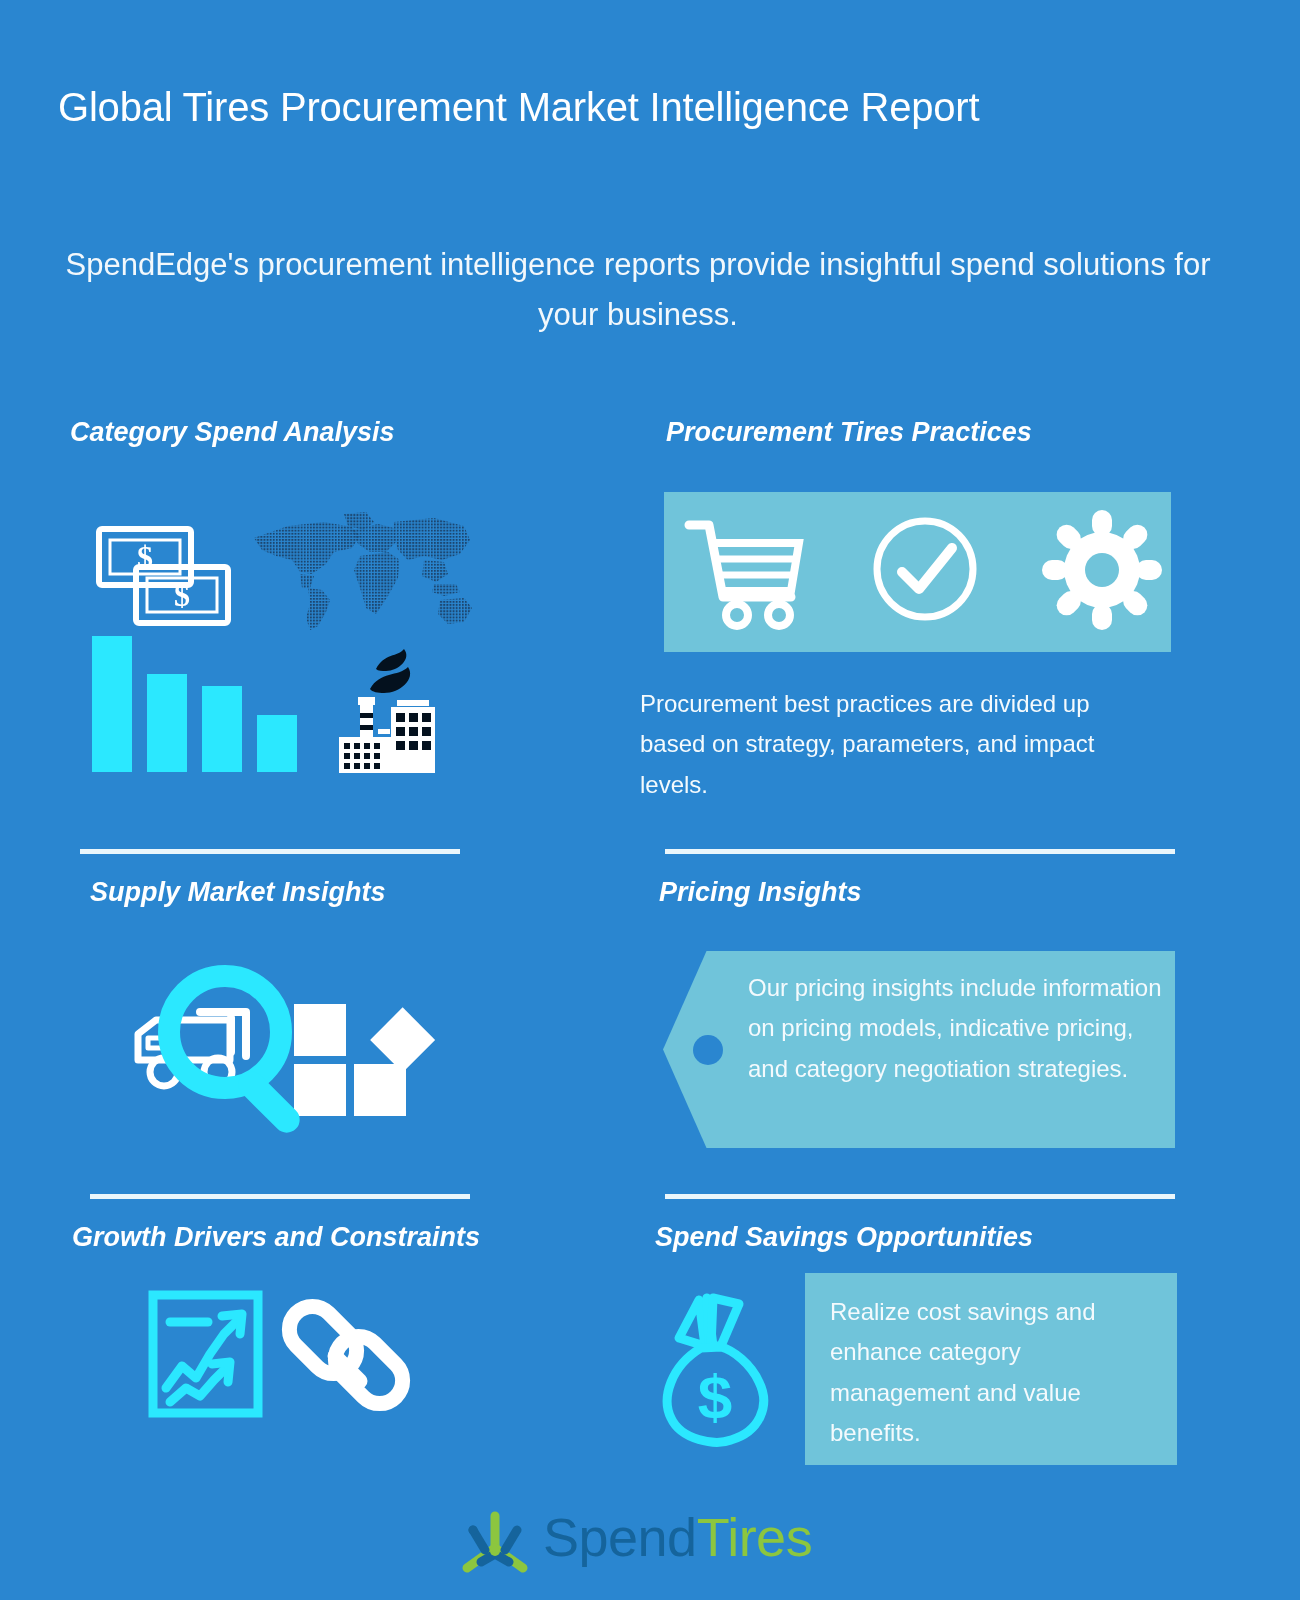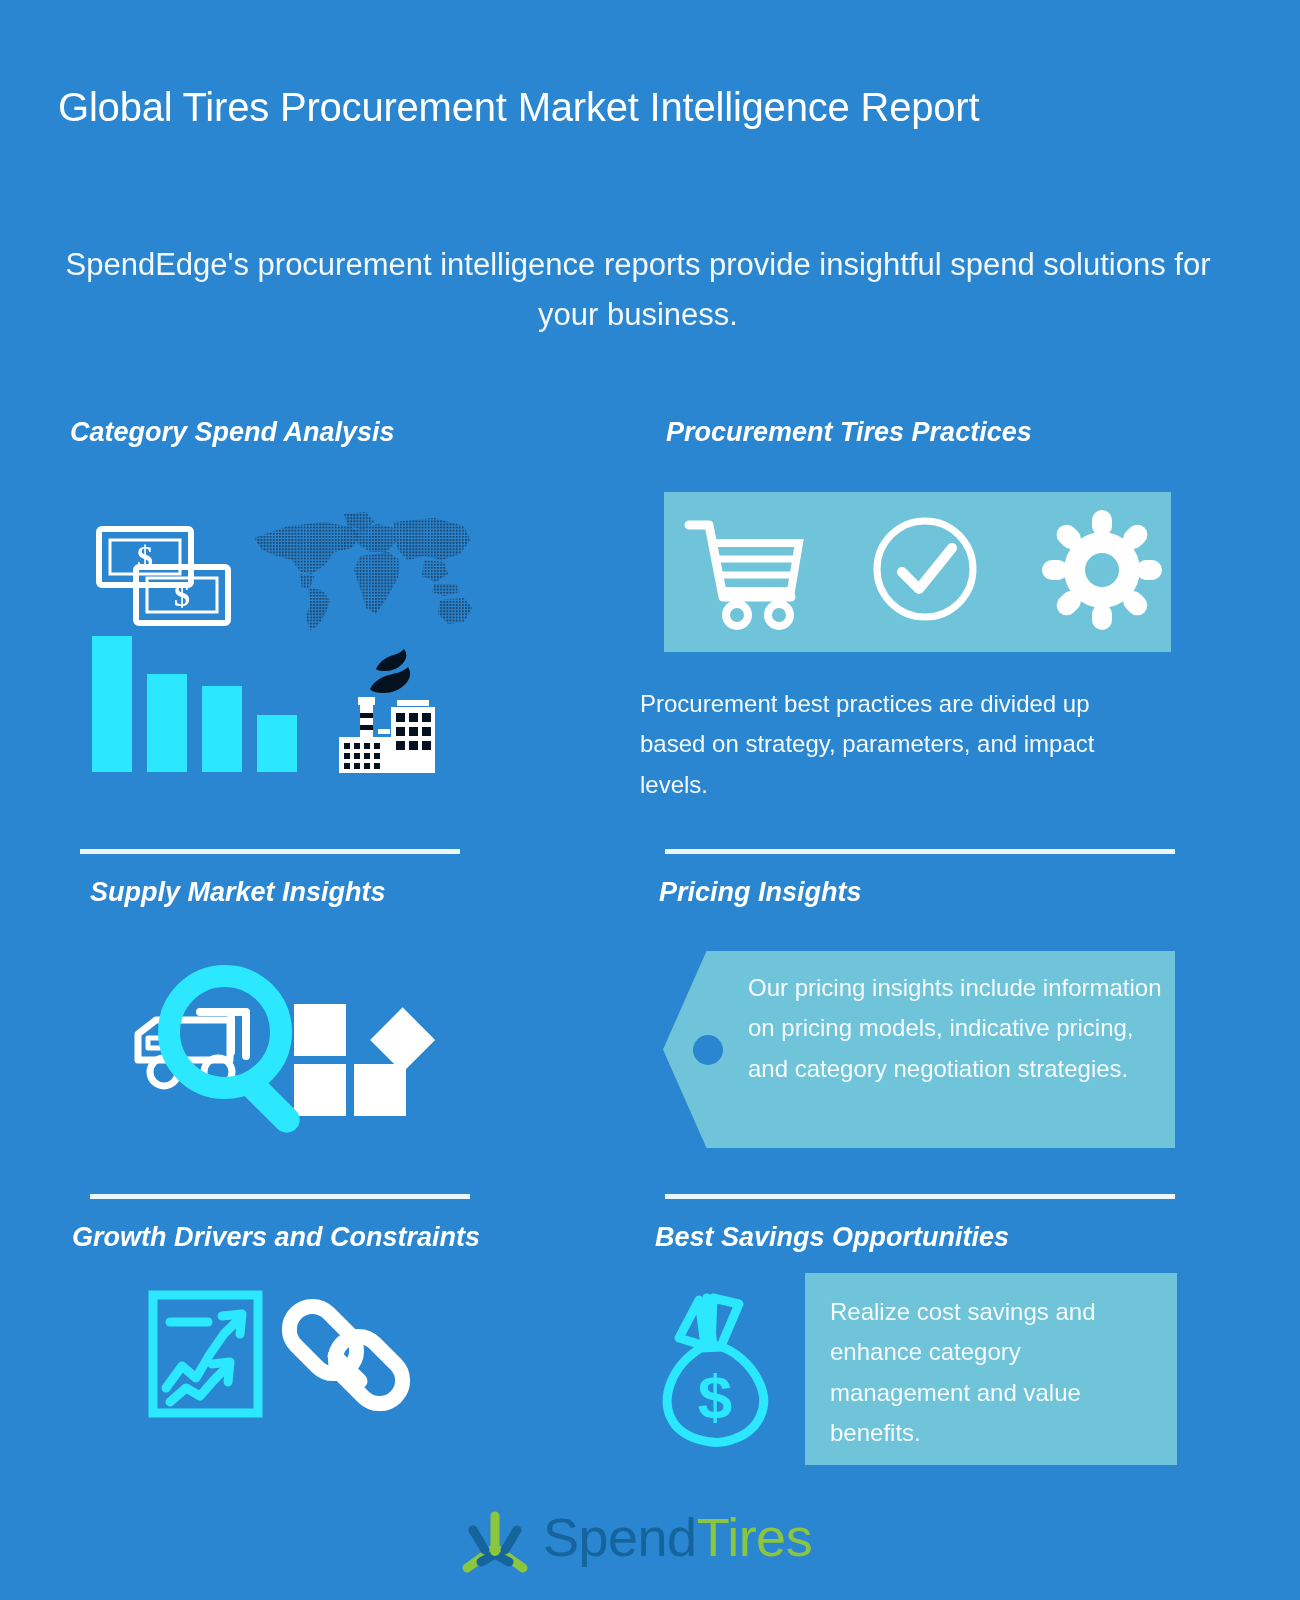--- a/index.html
+++ b/index.html
@@ -328,21 +328,21 @@
   <div class="icon" style="left:288px; top:1290px;">
     <svg width="120" height="130" viewBox="0 0 120 130">
       <g fill="none" stroke="#ffffff" stroke-width="15" stroke-linecap="round">
         <rect x="12" y="12" width="46" height="76" rx="23" transform="rotate(-45 35 50)"></rect>
         <rect x="58" y="42" width="46" height="76" rx="23" transform="rotate(-45 81 80)"></rect>
         <line x1="47" y1="66" x2="72" y2="91"></line>
       </g>
     </svg>
   </div>
 
-  <div class="section-title" style="left:655px; top:1222px;">Best Savings Opportunities</div>
+  <div class="section-title" style="left:655px; top:1222px;">Spend Savings Opportunities</div>
 
   <div class="teal-band" style="left:805px; top:1273px; width:372px; height:192px;"></div>
 
   <div class="body-text" style="left:830px; top:1292px; width:336px;">Realize cost savings and enhance category management and value benefits.</div>
 
   <div class="icon" style="left:655px; top:1290px;">
     <svg width="130" height="160" viewBox="0 0 130 160">
       <g fill="none" stroke="#2be8ff" stroke-width="9" stroke-linejoin="round" stroke-linecap="round">
         <path d="M44 10 L24 48 L50 56 Z"></path>
         <path d="M52 8 L54 56 L58 56 Z"></path>

